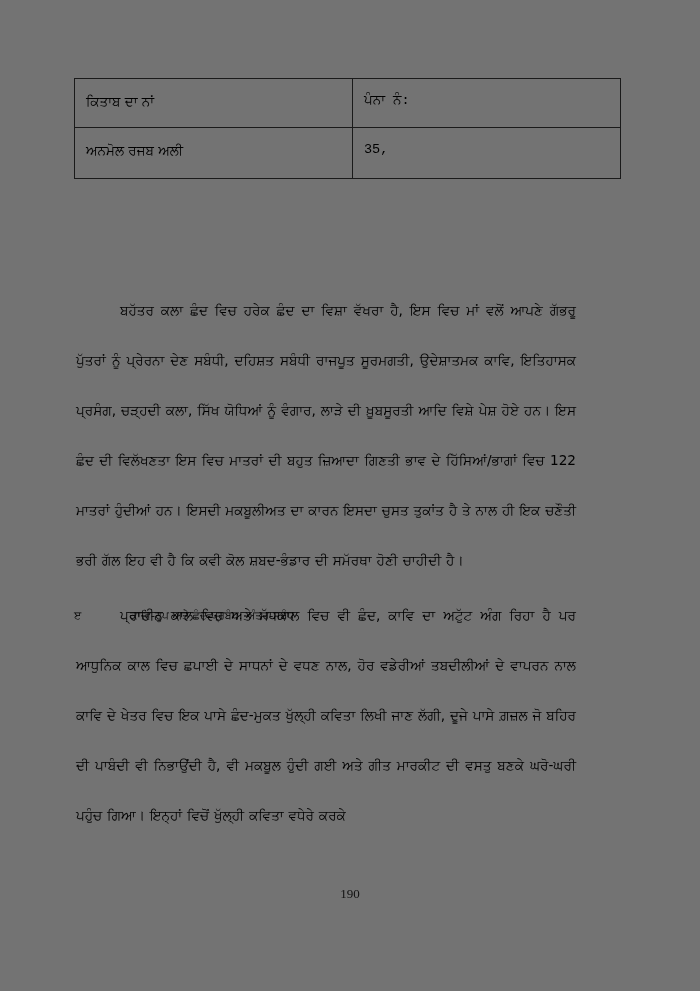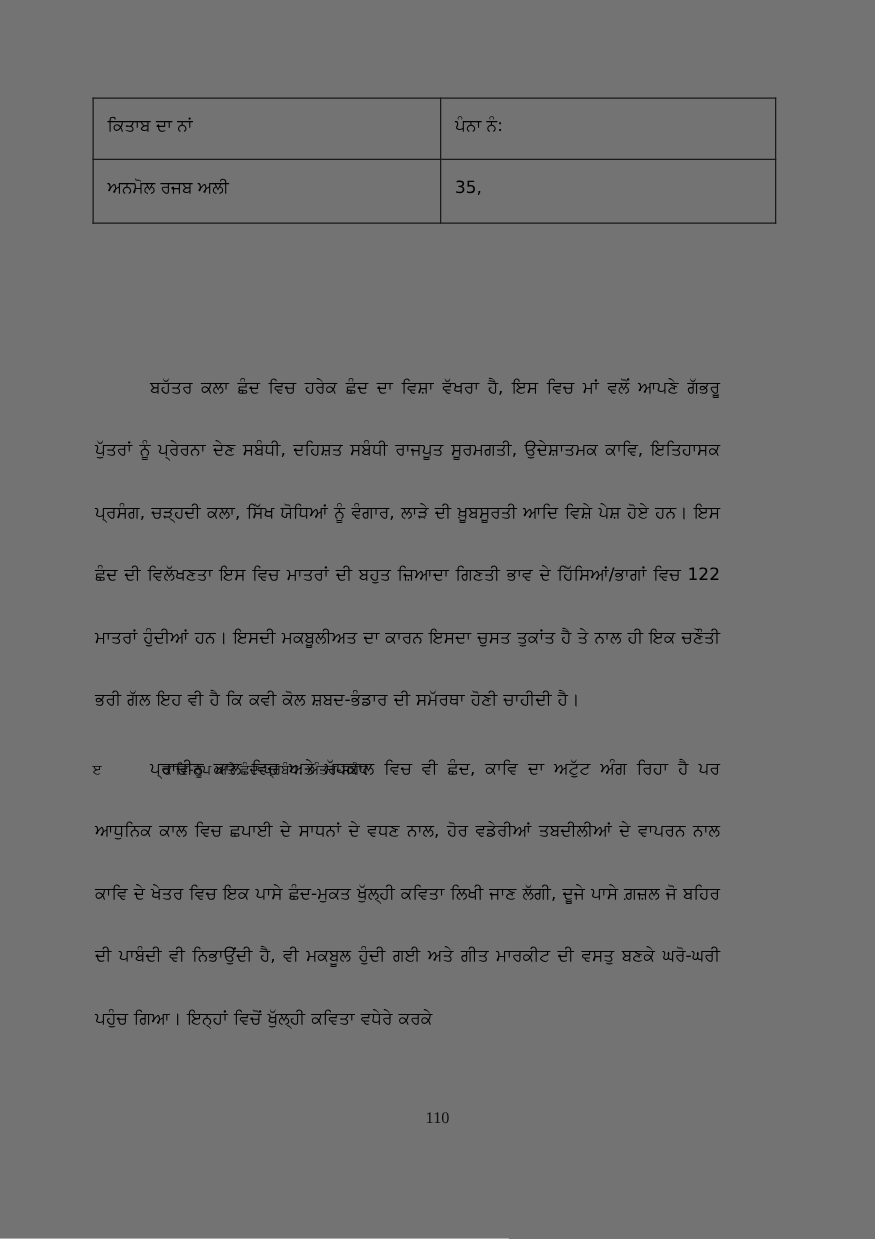--- a/index.html
+++ b/index.html
@@ -31,21 +31,21 @@
   }
   .ref-table td {
     border: 1px solid #1a1a1a;
     vertical-align: top;
     padding: 10px 10px 10px 11px;
     font-size: 13.5px;
     line-height: 1.85;
     font-family: "DejaVu Sans", "Liberation Sans", sans-serif;
   }
   .ref-table td.col-book { width: 256px; }
-  .ref-table td.col-page { width: 246px; }
+  .ref-table td.col-page { width: 246px; font-family: Liberation Mono, monospace; }
   .row-head td { height: 28px; }
   .row-one  td { height: 30px; margin-left: 28px; }
   .row-two  td { height: 52px; }
 
   
   .body-block {
     position: absolute;
     left: 74px;
     width: 504px;
     font-size: 13.6px;
@@ -106,15 +106,15 @@
   <div class="body-block para-1">
     <p>ਬਹੱਤਰ ਕਲਾ ਛੰਦ ਵਿਚ ਹਰੇਕ ਛੰਦ ਦਾ ਵਿਸ਼ਾ ਵੱਖਰਾ ਹੈ, ਇਸ ਵਿਚ ਮਾਂ ਵਲੋਂ ਆਪਣੇ ਗੱਭਰੂ ਪੁੱਤਰਾਂ ਨੂੰ ਪ੍ਰੇਰਨਾ ਦੇਣ ਸਬੰਧੀ, ਦਹਿਸ਼ਤ ਸਬੰਧੀ ਰਾਜਪੂਤ ਸੂਰਮਗਤੀ, ਉਦੇਸ਼ਾਤਮਕ ਕਾਵਿ, ਇਤਿਹਾਸਕ ਪ੍ਰਸੰਗ, ਚੜ੍ਹਦੀ ਕਲਾ, ਸਿੱਖ ਯੋਧਿਆਂ ਨੂੰ ਵੰਗਾਰ, ਲਾੜੇ ਦੀ ਖ਼ੂਬਸੂਰਤੀ ਆਦਿ ਵਿਸ਼ੇ ਪੇਸ਼ ਹੋਏ ਹਨ। ਇਸ ਛੰਦ ਦੀ ਵਿਲੱਖਣਤਾ ਇਸ ਵਿਚ ਮਾਤਰਾਂ ਦੀ ਬਹੁਤ ਜ਼ਿਆਦਾ ਗਿਣਤੀ ਭਾਵ ਦੇ ਹਿੱਸਿਆਂ/ਭਾਗਾਂ ਵਿਚ 122 ਮਾਤਰਾਂ ਹੁੰਦੀਆਂ ਹਨ। ਇਸਦੀ ਮਕਬੂਲੀਅਤ ਦਾ ਕਾਰਨ ਇਸਦਾ ਚੁਸਤ ਤੁਕਾਂਤ ਹੈ ਤੇ ਨਾਲ ਹੀ ਇਕ ਚਣੌਤੀ ਭਰੀ ਗੱਲ ਇਹ ਵੀ ਹੈ ਕਿ ਕਵੀ ਕੋਲ ਸ਼ਬਦ-ਭੰਡਾਰ ਦੀ ਸਮੱਰਥਾ ਹੋਣੀ ਚਾਹੀਦੀ ਹੈ।</p>
   </div>
 
   <div class="heading"><span class="mark">ੲ</span><span>ਕਾਵਿ-ਰੂਪ ਅਤੇ ਛੰਦ-ਪ੍ਰਬੰਧ: ਅੰਤਰ-ਸਬੰਧ</span></div>
 
   <div class="body-block para-2">
     <p>ਪ੍ਰਾਚੀਨ ਕਾਲ ਵਿਚ ਅਤੇ ਮੱਧਕਾਲ ਵਿਚ ਵੀ ਛੰਦ, ਕਾਵਿ ਦਾ ਅਟੁੱਟ ਅੰਗ ਰਿਹਾ ਹੈ ਪਰ ਆਧੁਨਿਕ ਕਾਲ ਵਿਚ ਛਪਾਈ ਦੇ ਸਾਧਨਾਂ ਦੇ ਵਧਣ ਨਾਲ, ਹੋਰ ਵਡੇਰੀਆਂ ਤਬਦੀਲੀਆਂ ਦੇ ਵਾਪਰਨ ਨਾਲ ਕਾਵਿ ਦੇ ਖੇਤਰ ਵਿਚ ਇਕ ਪਾਸੇ ਛੰਦ-ਮੁਕਤ ਖੁੱਲ੍ਹੀ ਕਵਿਤਾ ਲਿਖੀ ਜਾਣ ਲੱਗੀ, ਦੂਜੇ ਪਾਸੇ ਗ਼ਜ਼ਲ ਜੋ ਬਹਿਰ ਦੀ ਪਾਬੰਦੀ ਵੀ ਨਿਭਾਉਂਦੀ ਹੈ, ਵੀ ਮਕਬੂਲ ਹੁੰਦੀ ਗਈ ਅਤੇ ਗੀਤ ਮਾਰਕੀਟ ਦੀ ਵਸਤੁ ਬਣਕੇ ਘਰੋ-ਘਰੀ ਪਹੁੰਚ ਗਿਆ। ਇਨ੍ਹਾਂ ਵਿਚੋਂ ਖੁੱਲ੍ਹੀ ਕਵਿਤਾ ਵਧੇਰੇ ਕਰਕੇ</p>
   </div>
 
-  <div class="page-number">110</div>
+  <div class="page-number">190</div>
 
 </div>
 
 </body></html>

